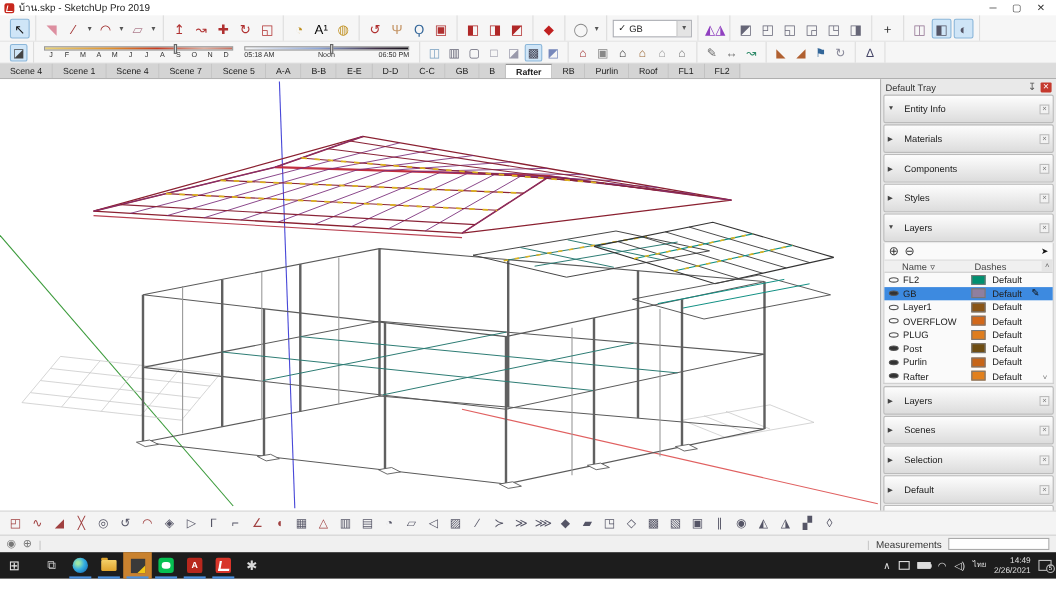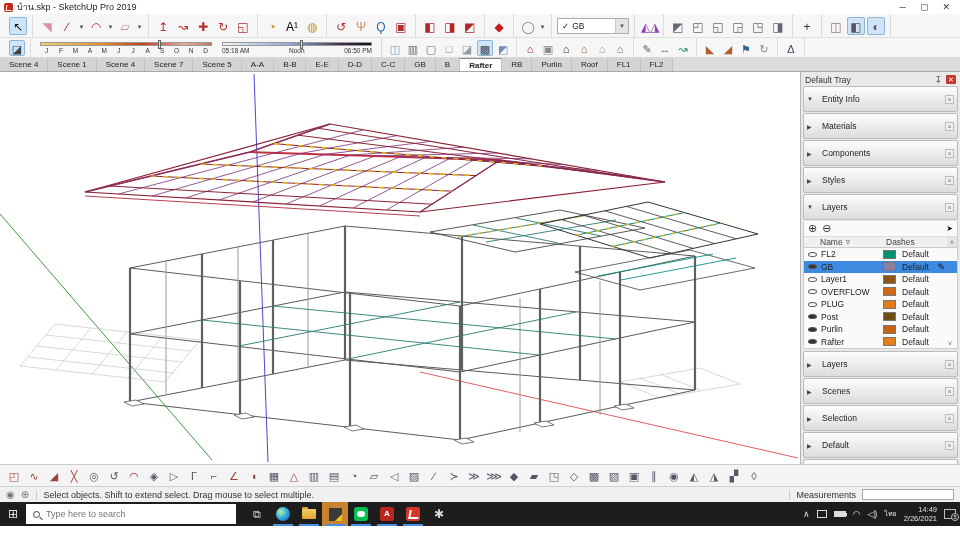--- a/index.html
+++ b/index.html
@@ -564,34 +564,29 @@
       <span class="pbi" style="color: rgb(85, 85, 102);">◭</span>
       <span class="pbi" style="color: rgb(85, 85, 102);">◮</span>
       <span class="pbi" style="color: rgb(85, 85, 102);">▞</span>
       <span class="pbi" style="color: rgb(85, 85, 102);">◊</span>
     </div>
 
   <div class="statusbar">
     <span class="sb-ico">◉</span>
     <span class="sb-ico">⊕</span>
     <span class="sb-sep">|</span>
-    <span>Select objects. Shift to extend select. Drag mouse to select multiple.</span>
     <div class="sb-right">
       <span class="sb-sep">|</span>
       <span>Measurements</span>
       <input class="meas-input" value="" style="">
     </div>
   </div>
 
   <div class="taskbar">
     <span class="tb-start">⊞</span>
-    <div class="tb-search">
-      <span class="mag"></span>
-      <input placeholder="Type here to search" style="">
-    </div>
     <span class="tb-taskview">⧉</span>
     <div class="appslot running">
         <span class="i-edge"></span>
       </div>
     <div class="appslot running">
         <span class="i-folder"></span>
       </div>
     <div class="appslot running active">
         <span class="i-sk"></span>
       </div>

